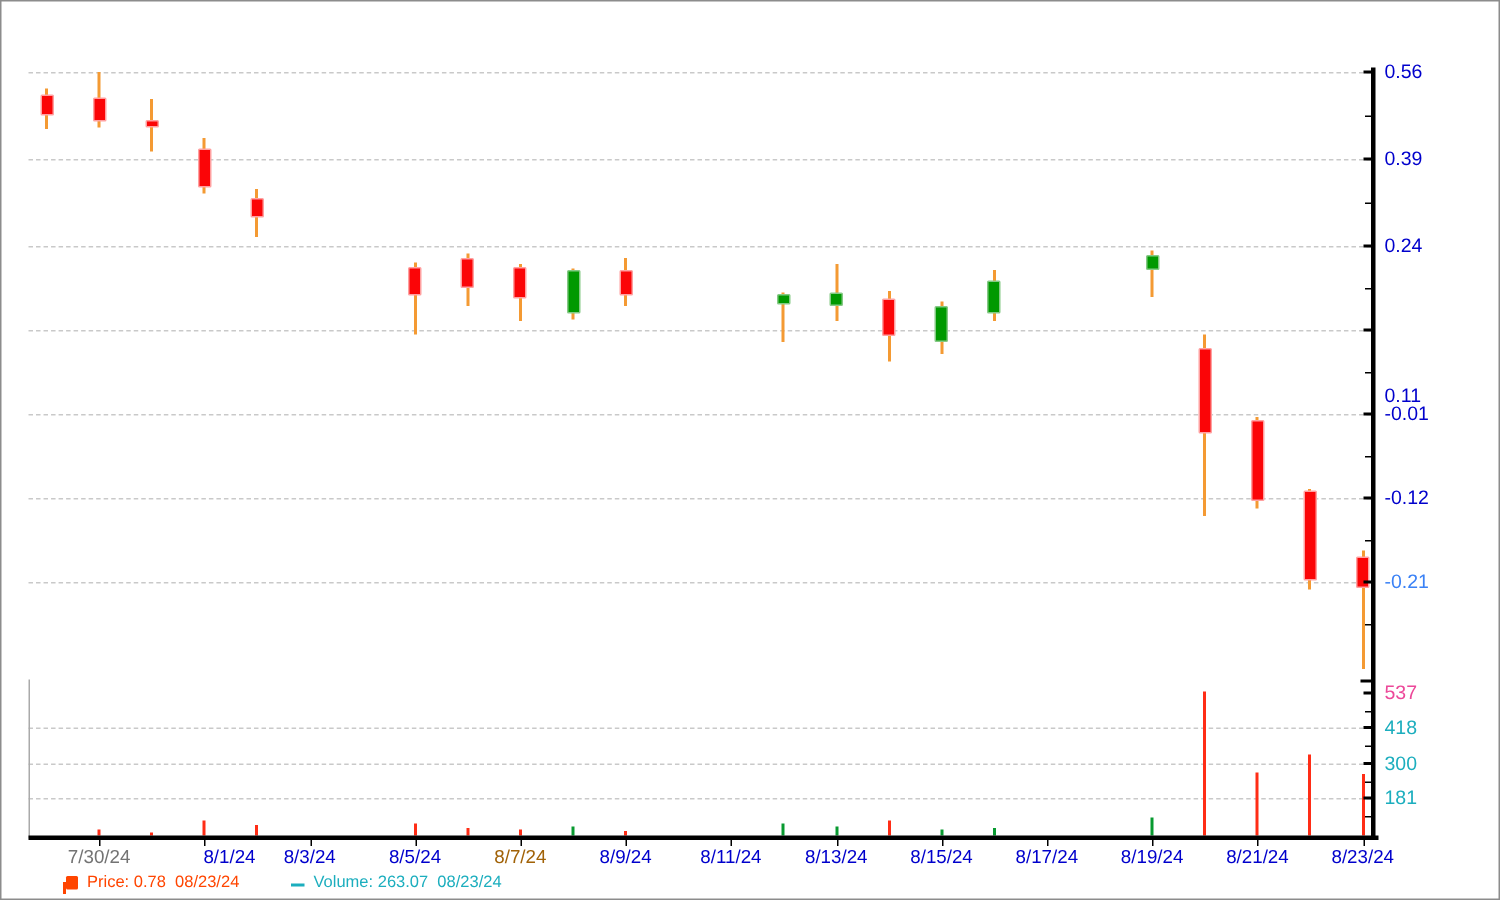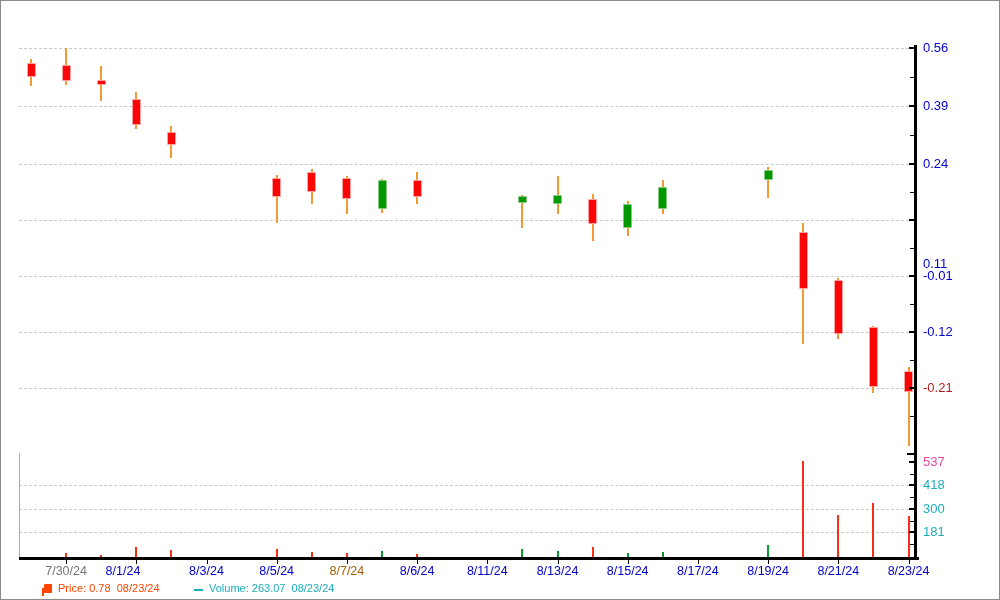--- a/index.html
+++ b/index.html
@@ -111,21 +111,21 @@
       <div class="plbl" style="left: 922px; top: 98px; color: rgb(0, 0, 204);">0.39</div>
       <div class="tick" style="left: 908px; top: 162px; width: 5px; height: 2px;"></div>
       <div class="plbl" style="left: 922px; top: 156px; color: rgb(0, 0, 204);">0.24</div>
       <div class="tick" style="left: 908px; top: 218px; width: 5px; height: 2px;"></div>
       <div class="plbl" style="left: 922px; top: 212px; color: rgb(0, 0, 204); margin-top: 44px;">0.11</div>
       <div class="tick" style="left: 908px; top: 274px; width: 5px; height: 2px;"></div>
       <div class="plbl" style="left: 922px; top: 268px; color: rgb(0, 0, 204);">-0.01</div>
       <div class="tick" style="left: 908px; top: 330px; width: 5px; height: 2px;"></div>
       <div class="plbl" style="left: 922px; top: 324px; color: rgb(0, 0, 204);">-0.12</div>
       <div class="tick" style="left: 908px; top: 386px; width: 5px; height: 2px;"></div>
-      <div class="plbl" style="left: 922px; top: 380px; color: #b91c1c;">-0.21</div>
+      <div class="plbl" style="left: 922px; top: 380px; color: #3b82f6;">-0.21</div>
       <div class="tick" style="left: 909px; top: 76px; width: 4px; height: 1px;"></div>
       <div class="tick" style="left: 909px; top: 134px; width: 4px; height: 1px;"></div>
       <div class="tick" style="left: 909px; top: 191px; width: 4px; height: 1px;"></div>
       <div class="tick" style="left: 909px; top: 247px; width: 4px; height: 1px;"></div>
       <div class="tick" style="left: 909px; top: 303px; width: 4px; height: 1px;"></div>
       <div class="tick" style="left: 909px; top: 359px; width: 4px; height: 1px;"></div>
       <div class="tick" style="left: 909px; top: 415px; width: 4px; height: 1px;"></div>
       <div class="tick" style="left: 908px; top: 460px; width: 5px; height: 2px;"></div>
       <div class="plbl" style="left: 922px; top: 454px; color: #ec4899;">537</div>
       <div class="tick" style="left: 908px; top: 483px; width: 5px; height: 2px;"></div>
@@ -135,29 +135,29 @@
       <div class="tick" style="left: 908px; top: 530px; width: 5px; height: 2px;"></div>
       <div class="plbl" style="left: 922px; top: 524px; color: rgb(28, 174, 190);">181</div>
       <div class="tick" style="left: 909px; top: 472.5px; width: 4px; height: 1px;"></div>
       <div class="tick" style="left: 909px; top: 496px; width: 4px; height: 1px;"></div>
       <div class="tick" style="left: 909px; top: 519.5px; width: 4px; height: 1px;"></div>
       <div class="tick" style="left: 909px; top: 543px; width: 4px; height: 1px;"></div>
       <div class="axis" style="left: 18px; top: 556px; width: 900px; height: 3px;"></div>
       <div class="tick" style="left: 65.1px; top: 559px; width: 1px; height: 4px;"></div>
       <div class="xlbl" style="left: 35.1px; top: 563px; color: #737373;">7/30/24</div>
       <div class="tick" style="left: 135.3px; top: 559px; width: 1px; height: 4px;"></div>
-      <div class="xlbl" style="left: 92px; top: 563px; color: rgb(0, 0, 204);">8/1/24</div>
+      <div class="xlbl" style="left: 122px; top: 563px; color: rgb(0, 0, 204);">8/1/24</div>
       <div class="tick" style="left: 205.5px; top: 559px; width: 1px; height: 4px;"></div>
       <div class="xlbl" style="left: 175.5px; top: 563px; color: rgb(0, 0, 204);">8/3/24</div>
       <div class="tick" style="left: 275.7px; top: 559px; width: 1px; height: 4px;"></div>
       <div class="xlbl" style="left: 245.7px; top: 563px; color: rgb(0, 0, 204);">8/5/24</div>
       <div class="tick" style="left: 345.9px; top: 559px; width: 1px; height: 4px;"></div>
       <div class="xlbl" style="left: 315.9px; top: 563px; color: #a16207;">8/7/24</div>
       <div class="tick" style="left: 416.1px; top: 559px; width: 1px; height: 4px;"></div>
-      <div class="xlbl" style="left: 386.1px; top: 563px; color: rgb(0, 0, 204);">8/6/24</div>
+      <div class="xlbl" style="left: 386.1px; top: 563px; color: rgb(0, 0, 204);">8/9/24</div>
       <div class="tick" style="left: 486.3px; top: 559px; width: 1px; height: 4px;"></div>
       <div class="xlbl" style="left: 456.3px; top: 563px; color: rgb(0, 0, 204);">8/11/24</div>
       <div class="tick" style="left: 556.5px; top: 559px; width: 1px; height: 4px;"></div>
       <div class="xlbl" style="left: 526.5px; top: 563px; color: rgb(0, 0, 204);">8/13/24</div>
       <div class="tick" style="left: 626.7px; top: 559px; width: 1px; height: 4px;"></div>
       <div class="xlbl" style="left: 596.7px; top: 563px; color: rgb(0, 0, 204);">8/15/24</div>
       <div class="tick" style="left: 696.9px; top: 559px; width: 1px; height: 4px;"></div>
       <div class="xlbl" style="left: 666.9px; top: 563px; color: rgb(0, 0, 204);">8/17/24</div>
       <div class="tick" style="left: 767.1px; top: 559px; width: 1px; height: 4px;"></div>
       <div class="xlbl" style="left: 737.1px; top: 563px; color: rgb(0, 0, 204);">8/19/24</div>

